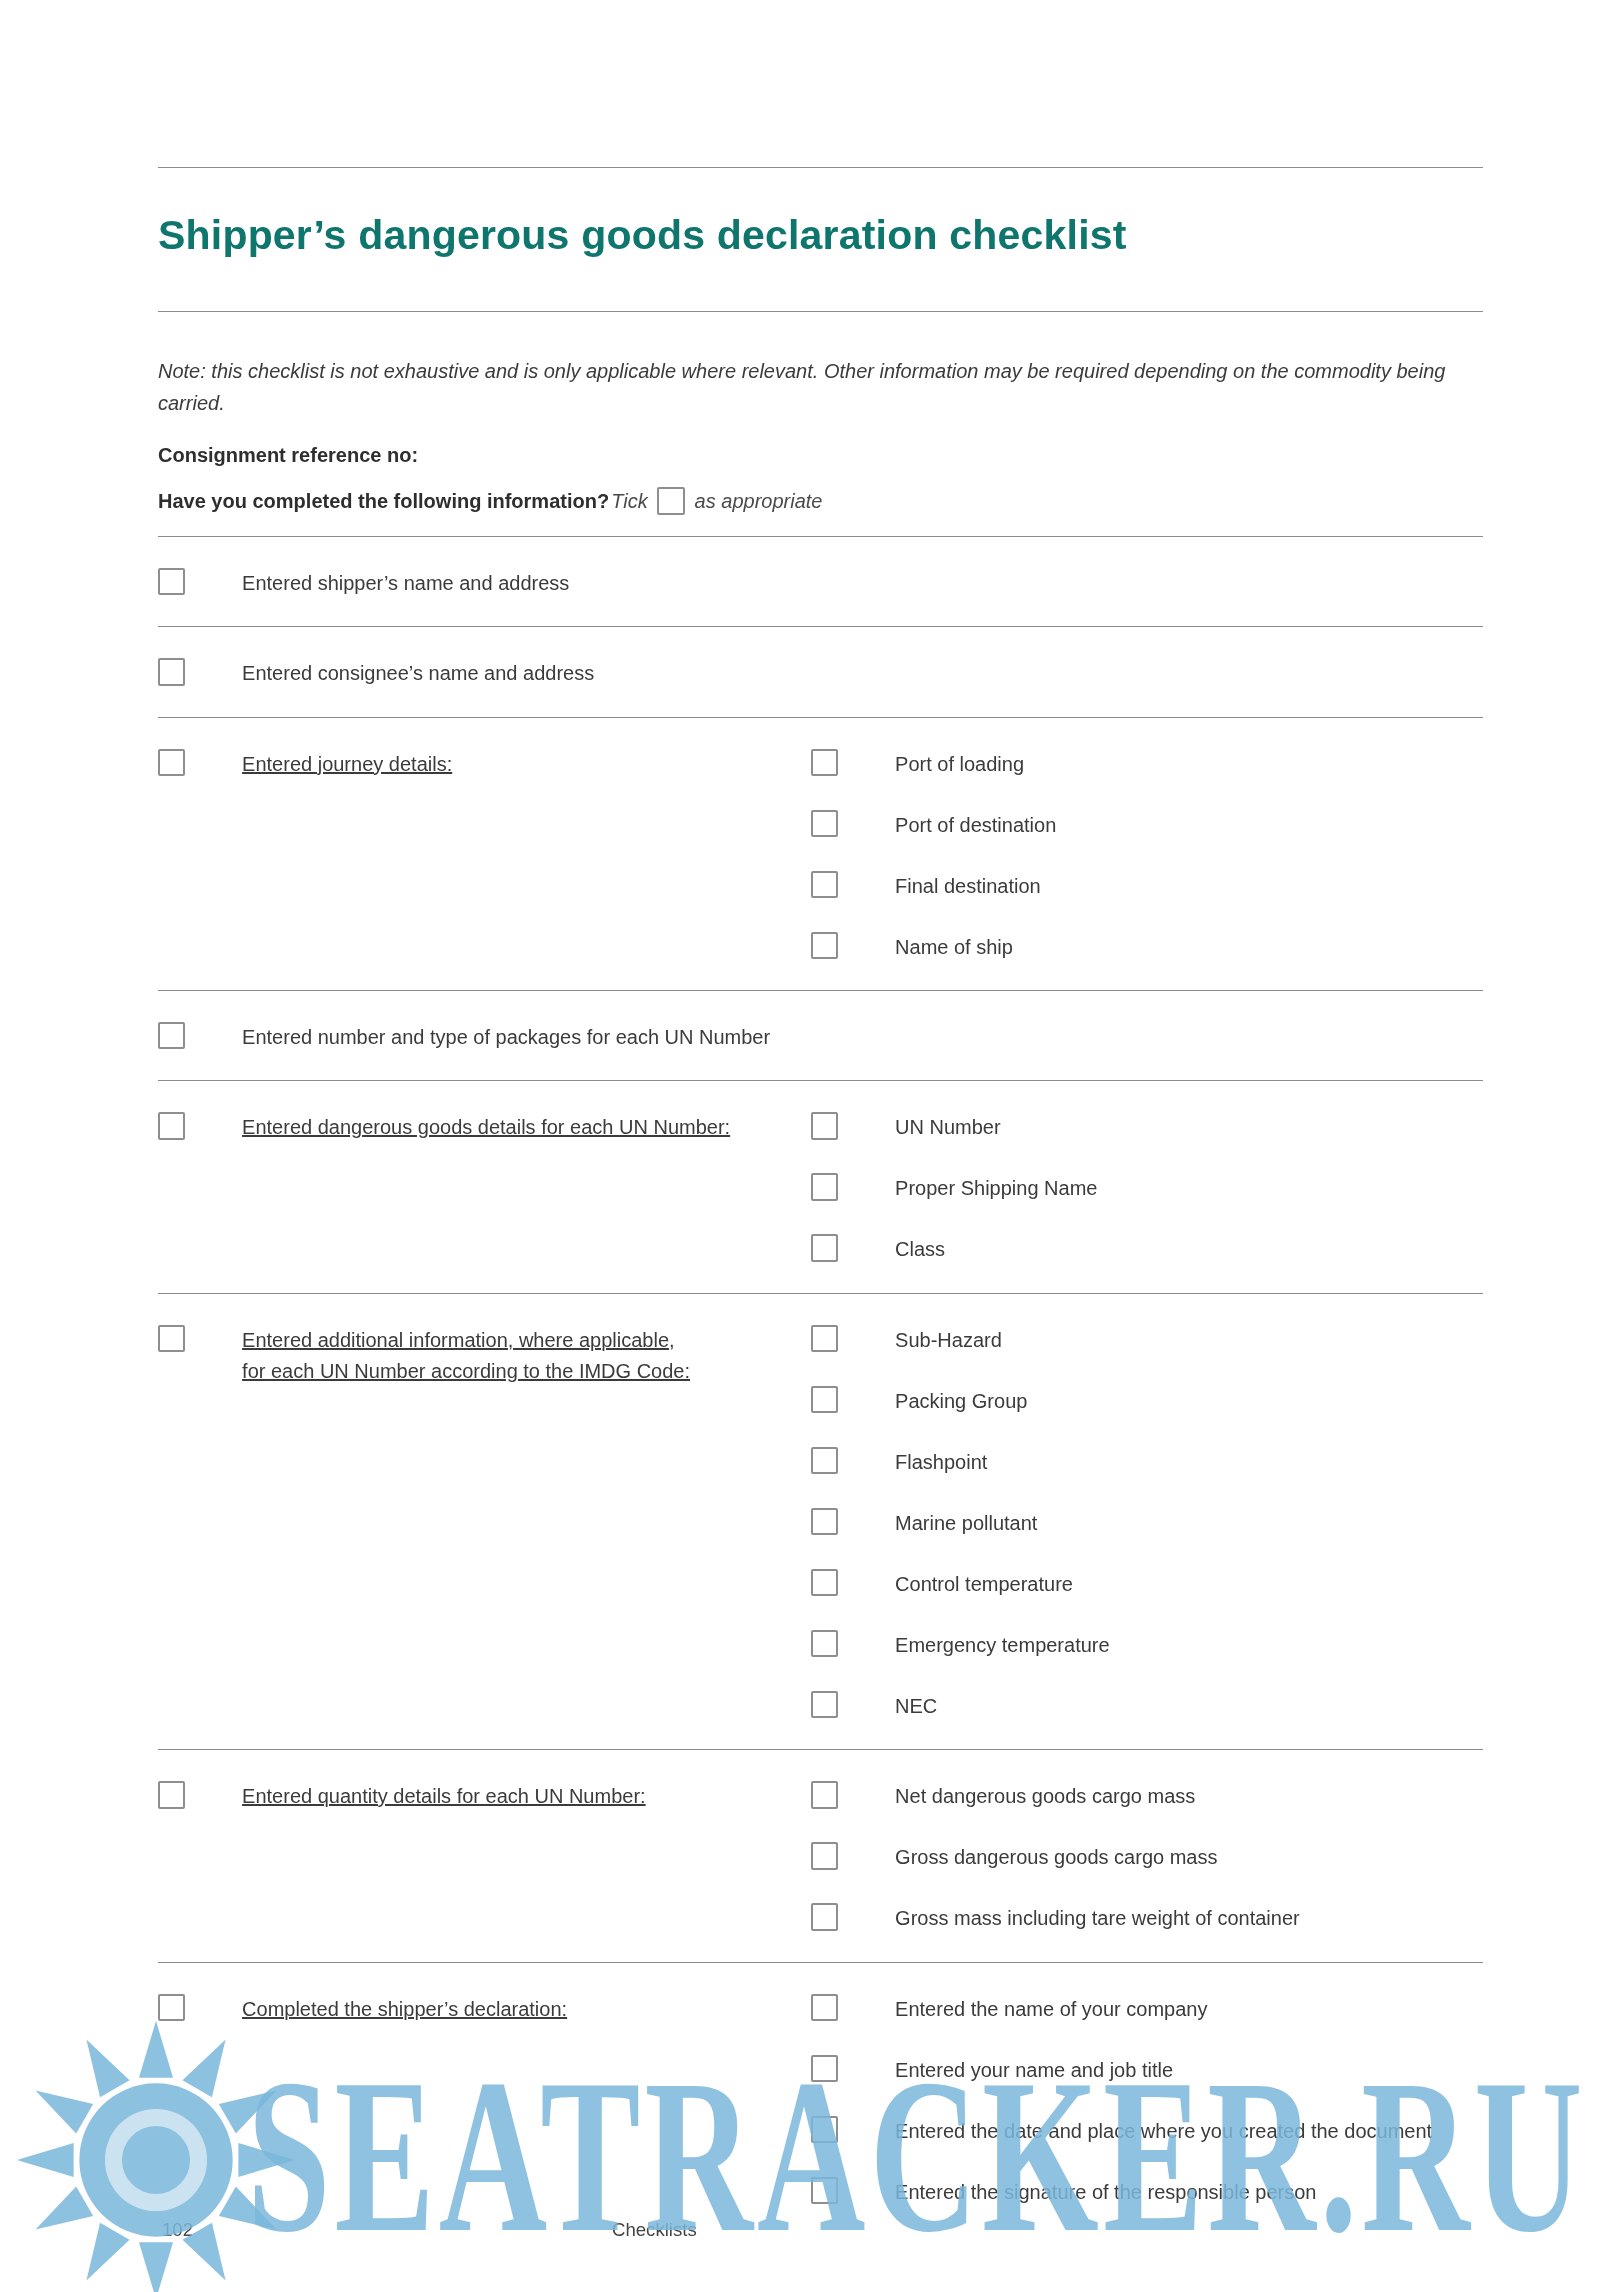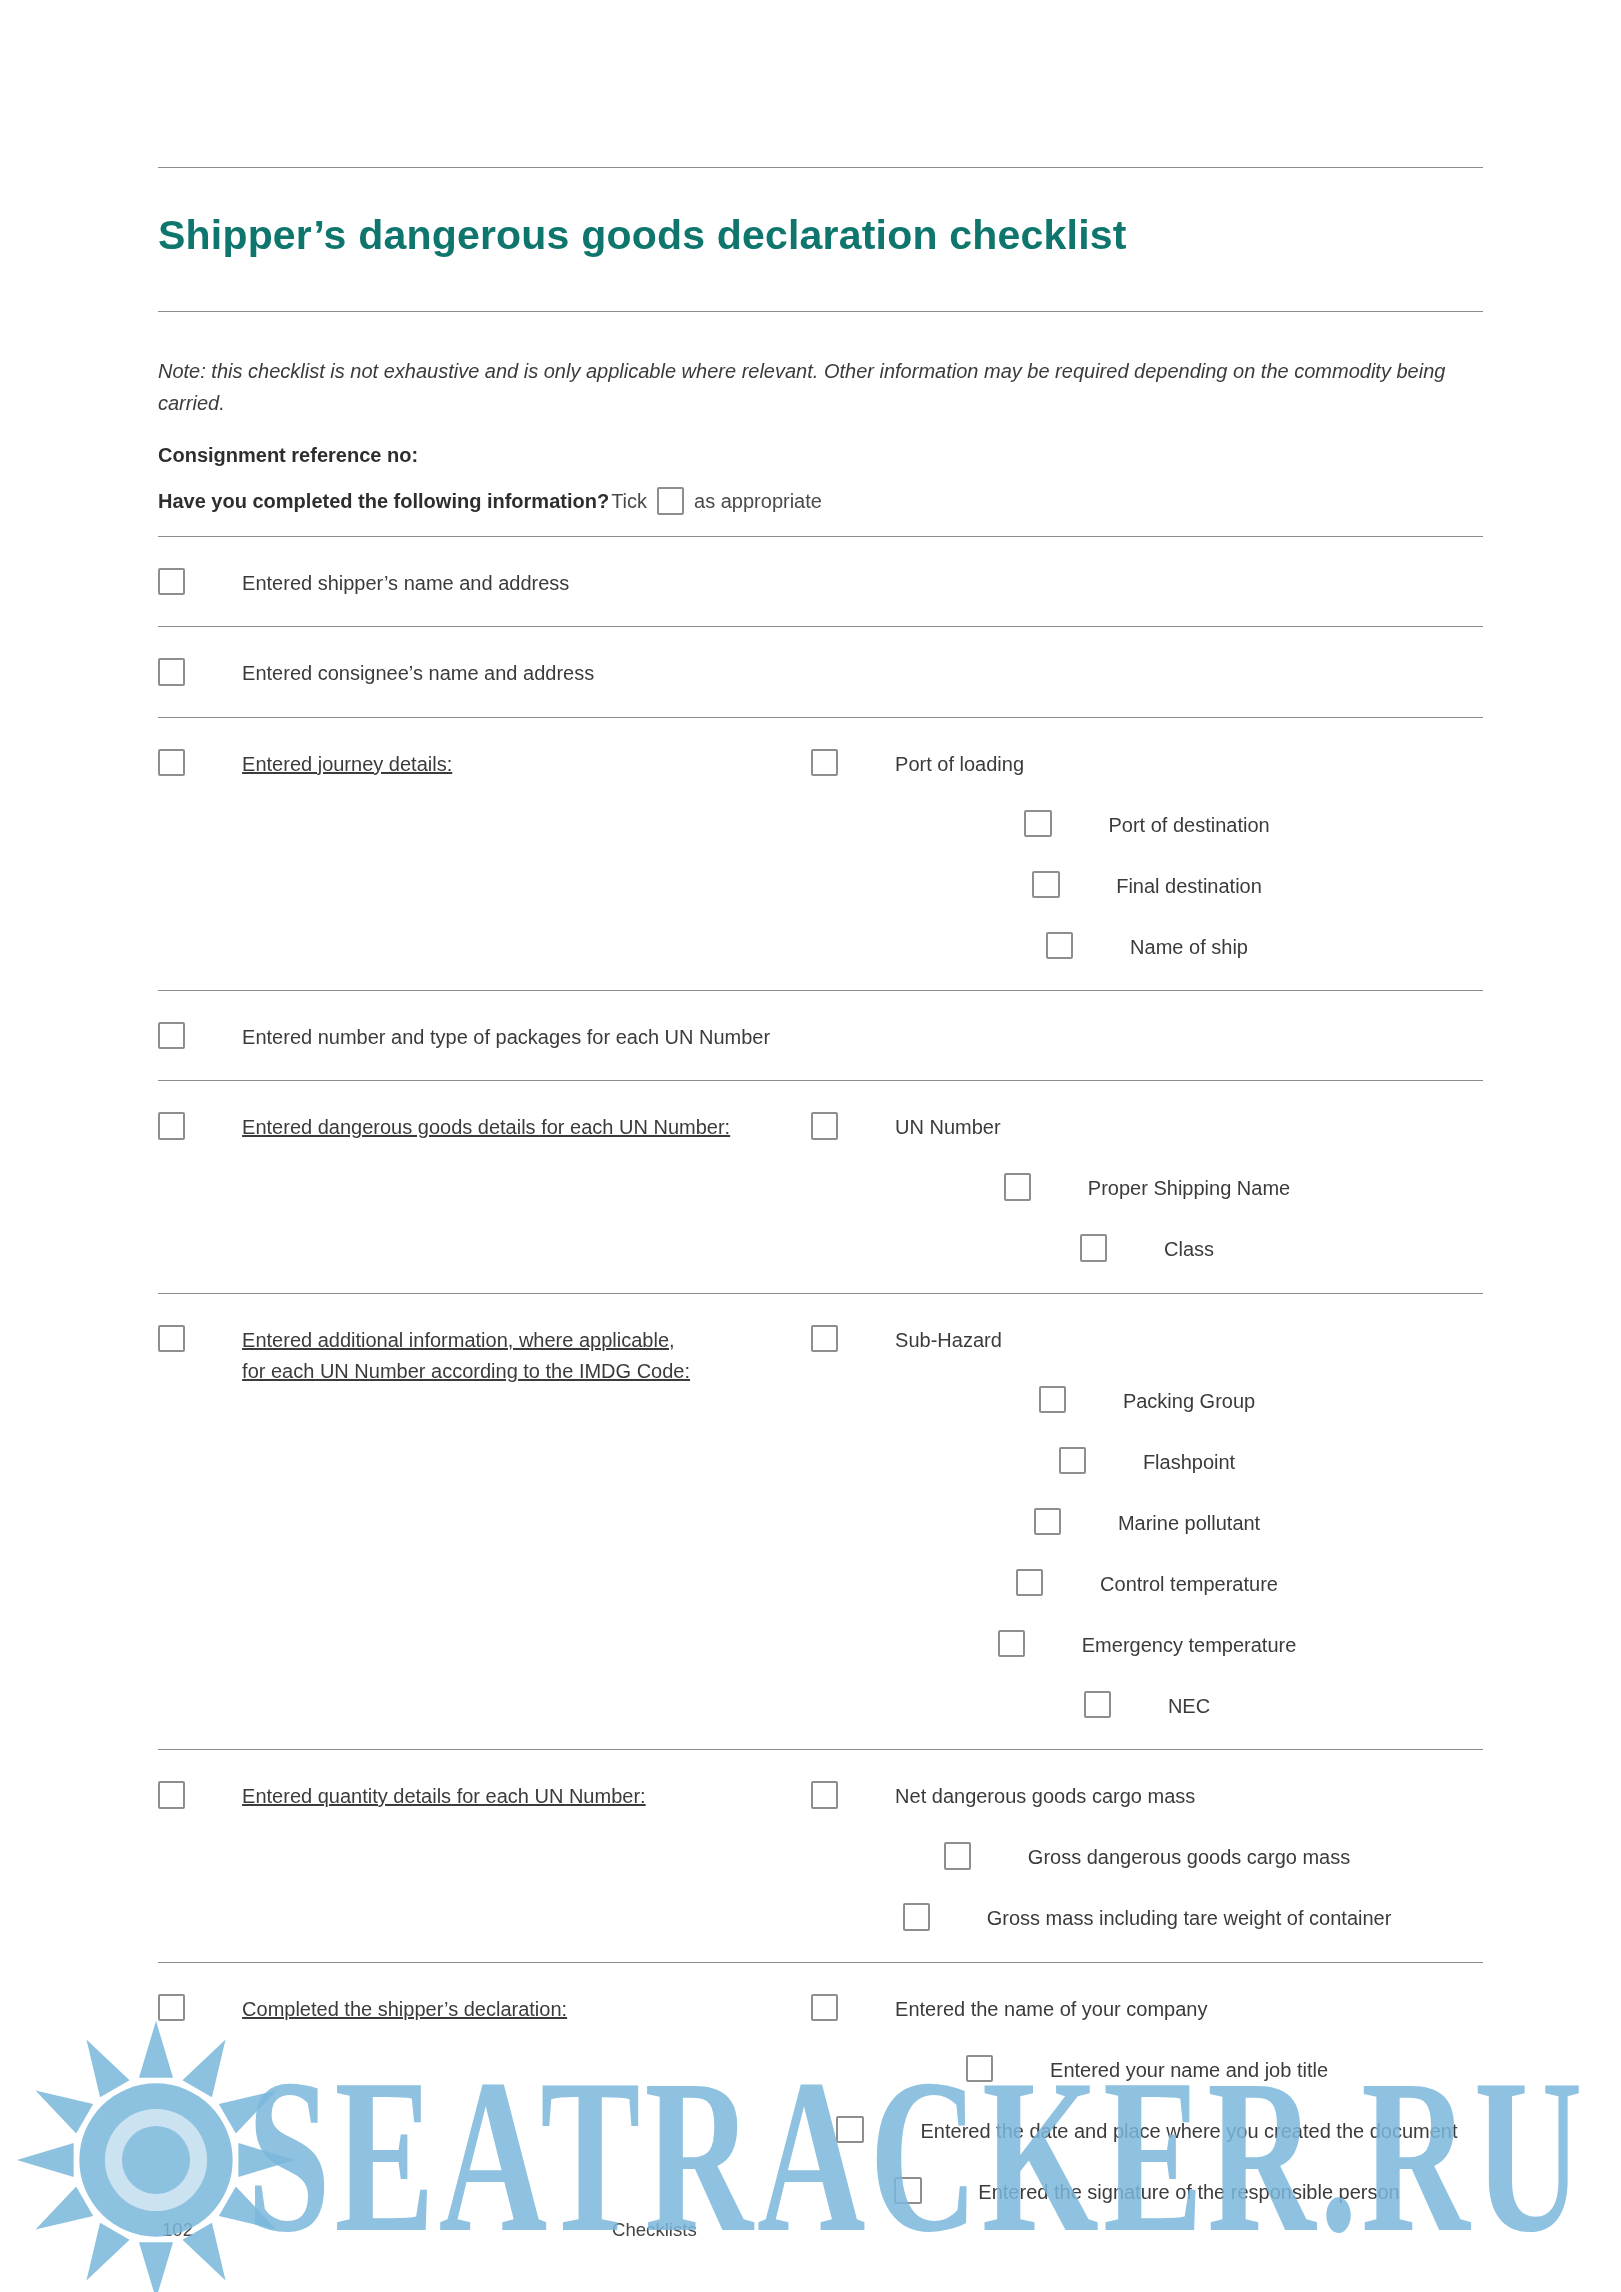--- a/index.html
+++ b/index.html
@@ -29,35 +29,35 @@
   .consign {
     margin:21.6px 0 0 0;
     font-size:20px; line-height:29px;
     font-weight:700; color:#2e2e2e;
   }
   .question {
     margin:15.7px 0 17.6px 0;
     font-size:20px; line-height:33px;
   }
   .q-bold { font-weight:700; color:#2e2e2e; margin-right:2px; }
-  .q-it { color:#4a4a4a; }
+  .q-it { font-style:italic; color:#4a4a4a; }
   .cb {
     display:inline-block;
     width:27.4px; height:27.4px;
     border:2px solid #8e8e8e;
     border-radius:2px;
     background:#ffffff;
     flex:0 0 27.4px;
   }
   .cb-inline { vertical-align:middle; margin:0 9.8px; position:relative; top:-2px; }
   .row { display:flex; padding:31px 0 27.4px 0; }
   .row .left { flex:0 0 653px; }
   .row .right { flex:1 1 auto; }
   .item { display:flex; align-items:flex-start;gap:44px; }
-  .right .item + .item { margin-top:30px;justify-content:center; }
+  .right .item + .item { margin-top:30px; }
   .lbl {
     margin-left:12.7px;
     font-size:20px; line-height:31px;
     color:#3b3b3b;
   }
   .left .lbl { max-width:490px;text-decoration:underline; }
   .footer-item { position:absolute; font-size:18.6px; color:#454545; }
   .footer-page { left:162px; top:2219px; }
   .footer-section { left:612px; top:2219px; }
   .watermark { position:absolute; left:0; top:2000px; width:1353px; height:274px; pointer-events:none; }

